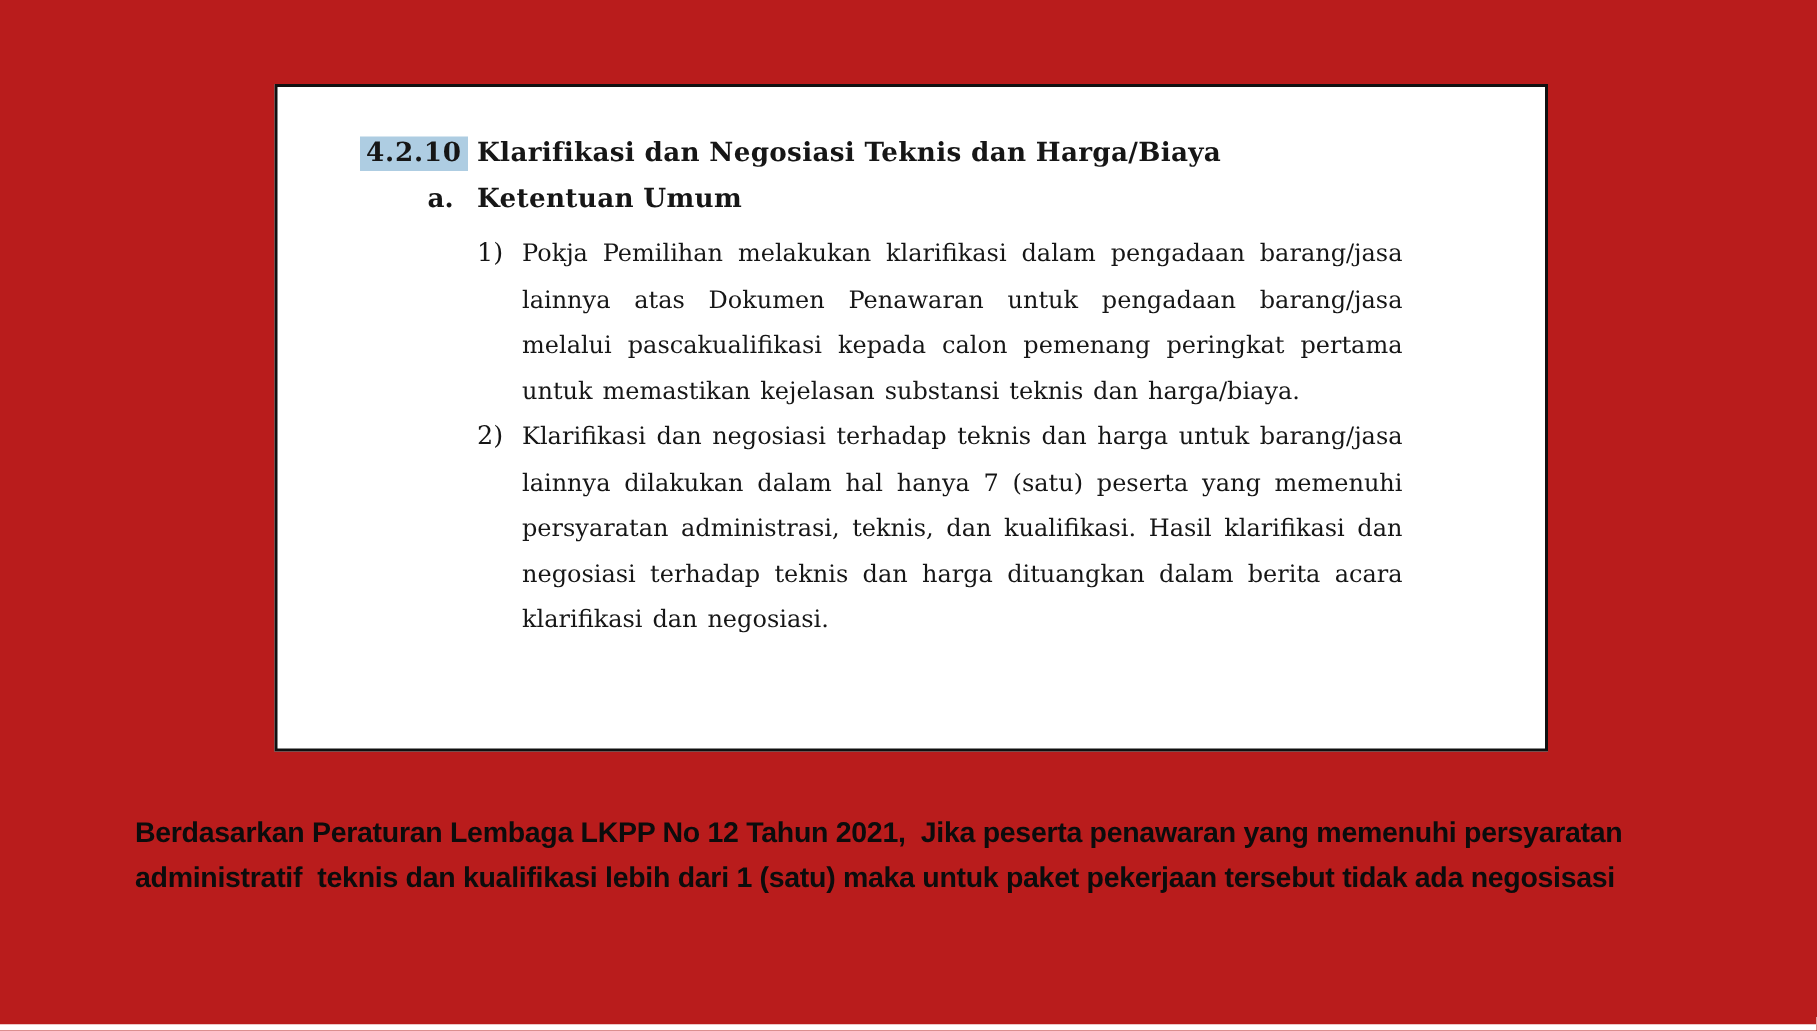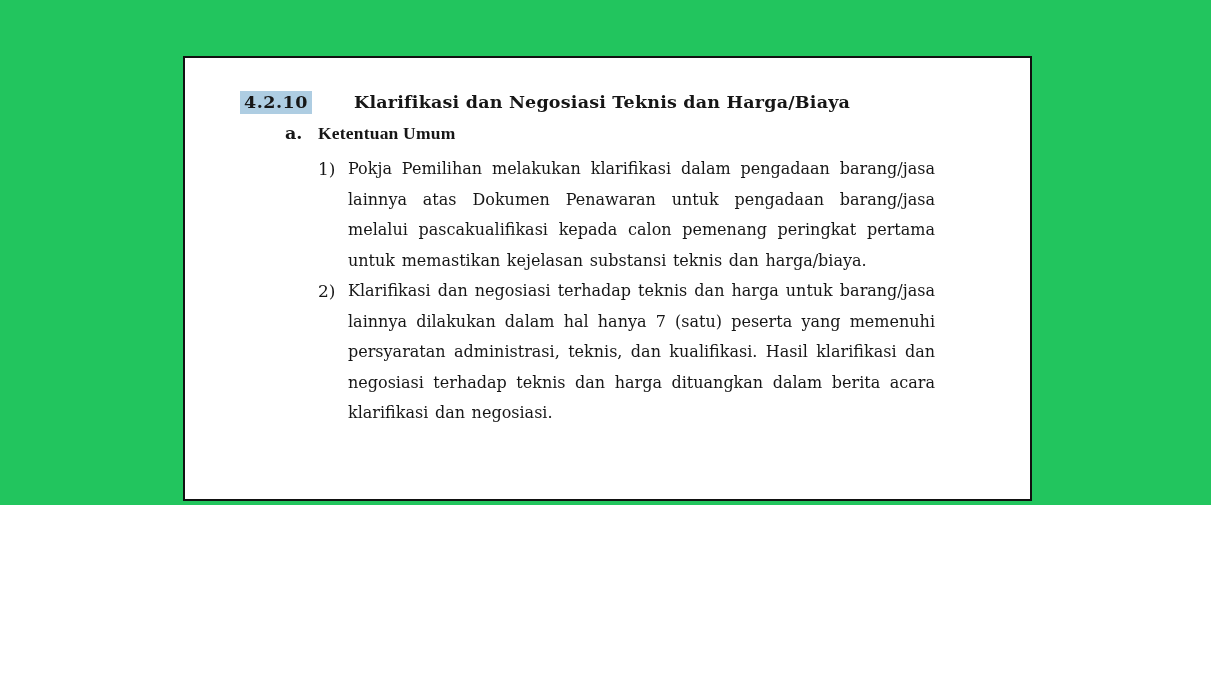--- a/index.html
+++ b/index.html
@@ -3,22 +3,22 @@
 <meta charset="utf-8">
 <style>
   html, body {
     margin: 0;
     padding: 0;
     background: #ffffff;
   }
   .canvas {
     position: relative;
     width: 1211px;
-    height: 505px;
-    background: #22c55e;
+    height: 683px;
+    background: #b91c1c;
     overflow: hidden;
     font-family: "DejaVu Serif", serif;
     color: #161616;
   }
   .doc-box {
     position: absolute;
     left: 183px;
     top: 56px;
     width: 845px;
     height: 441px;
@@ -35,38 +35,36 @@
     letter-spacing: 0.5px;
   }
   .sec-title {
     position: absolute;
     left: 133px;
     top: 34px;
     font-weight: bold;
     font-size: 17.5px;
     letter-spacing: 0.2px;
     white-space: nowrap;
-    margin-left: 36px;
   }
   .sub-letter {
     position: absolute;
     left: 100px;
     top: 65px;
     font-weight: bold;
     font-size: 17.5px;
   }
   .sub-title {
     position: absolute;
     left: 133px;
     top: 65px;
     font-weight: bold;
     font-size: 17.5px;
     letter-spacing: 0.2px;
     white-space: nowrap;
-    font-family: Liberation Serif, serif;
   }
   .items-wrap {
     position: absolute;
     left: 133px;
     top: 96px;
     width: 617px;
   }
   .item {
     display: flex;
     align-items: flex-start;
@@ -121,14 +119,15 @@
       </div>
 
       <div class="item">
         <span class="item-marker">2)</span>
         <div class="item-text">Klarifikasi dan negosiasi terhadap teknis dan harga untuk barang/jasa lainnya dilakukan dalam hal hanya 7 (satu) peserta yang memenuhi persyaratan administrasi, teknis, dan kualifikasi. Hasil klarifikasi dan negosiasi terhadap teknis dan harga dituangkan dalam berita acara klarifikasi dan negosiasi.</div>
       </div>
 
     </div>
   </div>
 
+  <div class="annotation">Berdasarkan Peraturan Lembaga LKPP No 12 Tahun 2021,  Jika peserta penawaran yang memenuhi persyaratan administratif  teknis dan kualifikasi lebih dari 1 (satu) maka untuk paket pekerjaan tersebut tidak ada negosisasi</div>
 
 </div>
 
 </body></html>

